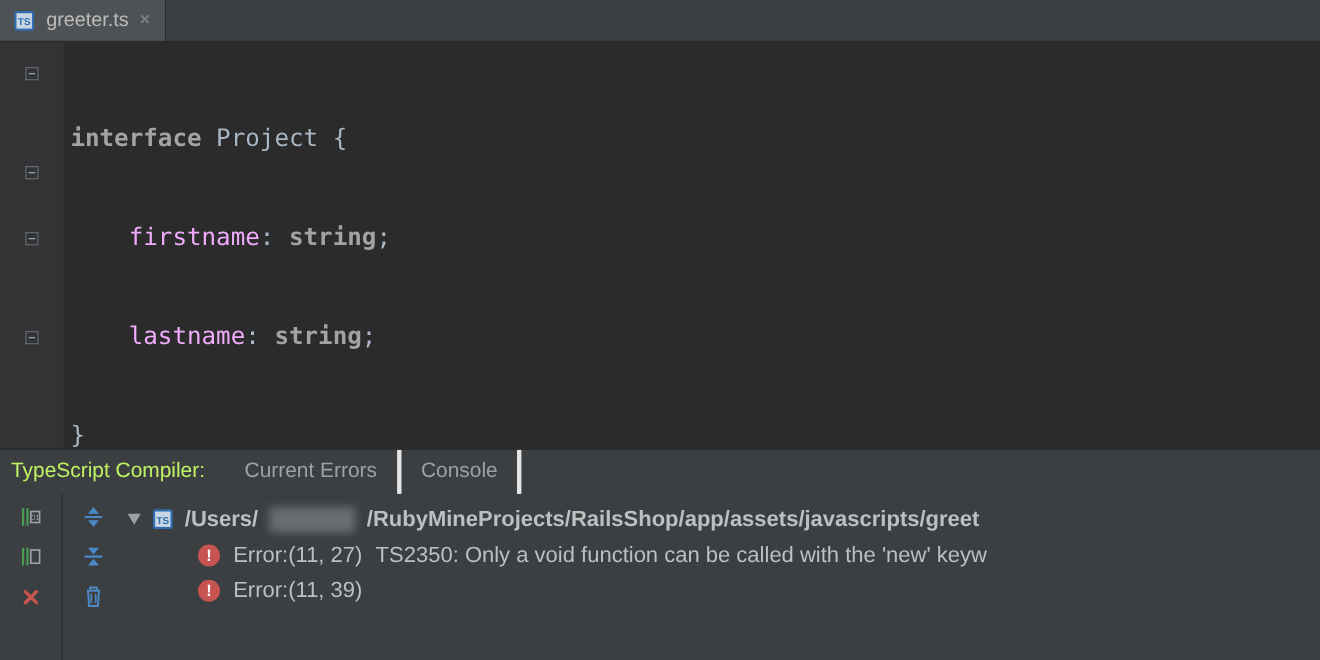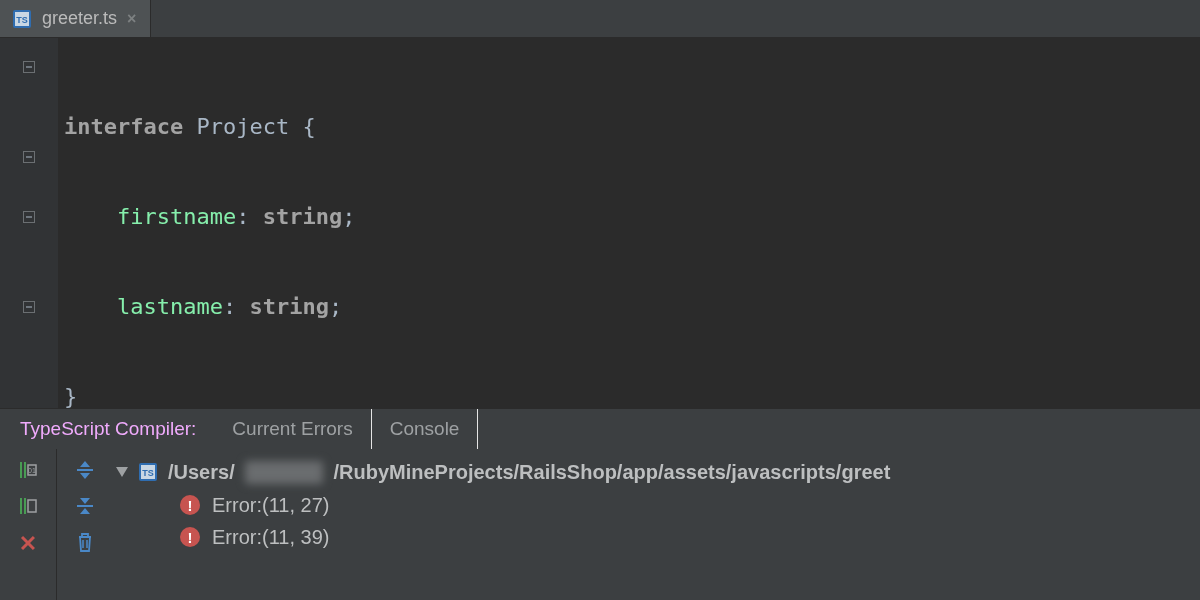--- a/index.html
+++ b/index.html
@@ -15,27 +15,27 @@
   
   .editor { flex: 1; display: flex; background: #2b2b2b; overflow: hidden; }
   .gutter { width: 58px; background: #313335; position: relative; }
   .gline { position: absolute; left: 0; right: 0; height: 30px; display:flex; align-items:center; justify-content:center; }
   .fold { width: 12px; height: 12px; border: 1px solid #6b6f72; position: relative; }
   .fold.minus::before { content:""; position:absolute; left:2px; right:2px; top:50%; height:1px; background:#a9b7c6; transform:translateY(-50%); }
 
   .code { flex:1; padding: 14px 0 0 6px; font-size: 22px; line-height: 30px; color:#a9b7c6; white-space: pre; overflow:hidden; }
   .code .row { height:30px; }
   .kw { color:#a3a3a3; font-weight:bold; }
-  .prop { color:#86efac;text-align:center; }
+  .prop { color:#f0abfc;text-align:center; }
 
   
   .panel { height: 192px; display:flex; flex-direction:column; background:#3c3f41; border-top: 1px solid #2b2b2b; font-family: "Helvetica Neue", sans-serif; }
   .panel-tabs { height: 40px; display:flex; align-items:stretch; color:#9ea1a3; font-size: 19px; }
-  .panel-tabs .ptab { display:flex; align-items:center; padding: 0 18px; border-right:1px solid #e5e5e5; }
-  .panel-tabs .plabel { display:flex; align-items:center; padding: 0 18px 0 20px; color:#f0abfc; }
+  .panel-tabs .ptab { display:flex; align-items:center; padding: 0 18px; border-right:4px solid #e5e5e5; }
+  .panel-tabs .plabel { display:flex; align-items:center; padding: 0 18px 0 10px; color:#bef264; }
   .panel-body { flex:1; display:flex; }
   .tool-col { width:56px; background:#3c3f41; display:flex; flex-direction:column; align-items:center; gap:14px; padding-top:10px; }
   .tool-col + .tool-col { border-left: 1px solid #2b2b2b; }
   .errlist { flex:1; padding: 6px 0 0 4px; color:#bdbfc0; font-size:20px; overflow:hidden; white-space:nowrap; }
   .errlist .filerow { display:flex; align-items:center; gap:10px; height:34px; font-weight:600; }
   .errlist .erritem { display:flex; align-items:center; gap:12px; height:32px; padding-left: 64px; }
   .disclosure { width:0; height:0; border-left:6px solid transparent; border-right:6px solid transparent; border-top:10px solid #9ea1a3; }
   .err-badge { width:20px; height:20px; border-radius:50%; background:#c75450; color:#fff; font-size:15px; font-weight:bold; display:flex; align-items:center; justify-content:center; }
   .blur { filter: blur(4px); background:#6a6d6f; color:transparent; border-radius:3px; padding:0 6px; }
 
@@ -139,20 +139,21 @@
                 <text x="10" y="14" font-size="9" font-family="sans-serif" font-weight="bold" fill="#2f6db0" text-anchor="middle">TS</text>
               </svg>
           </span>
           <span>/Users/</span>
             <span class="blur">xxxxxx</span>
             <span>/RubyMineProjects/RailsShop/app/assets/javascripts/greet</span>
         </div>
         <div class="erritem">
           <span class="err-badge">!</span>
           <span>Error:(11, 27)</span>
+          <span>TS2350: Only a void function can be called with the 'new' keyw</span>
         </div>
         <div class="erritem">
           <span class="err-badge">!</span>
           <span>Error:(11, 39)</span>
         </div>
       </div>
     </div>
   </div>
 
 </div>

